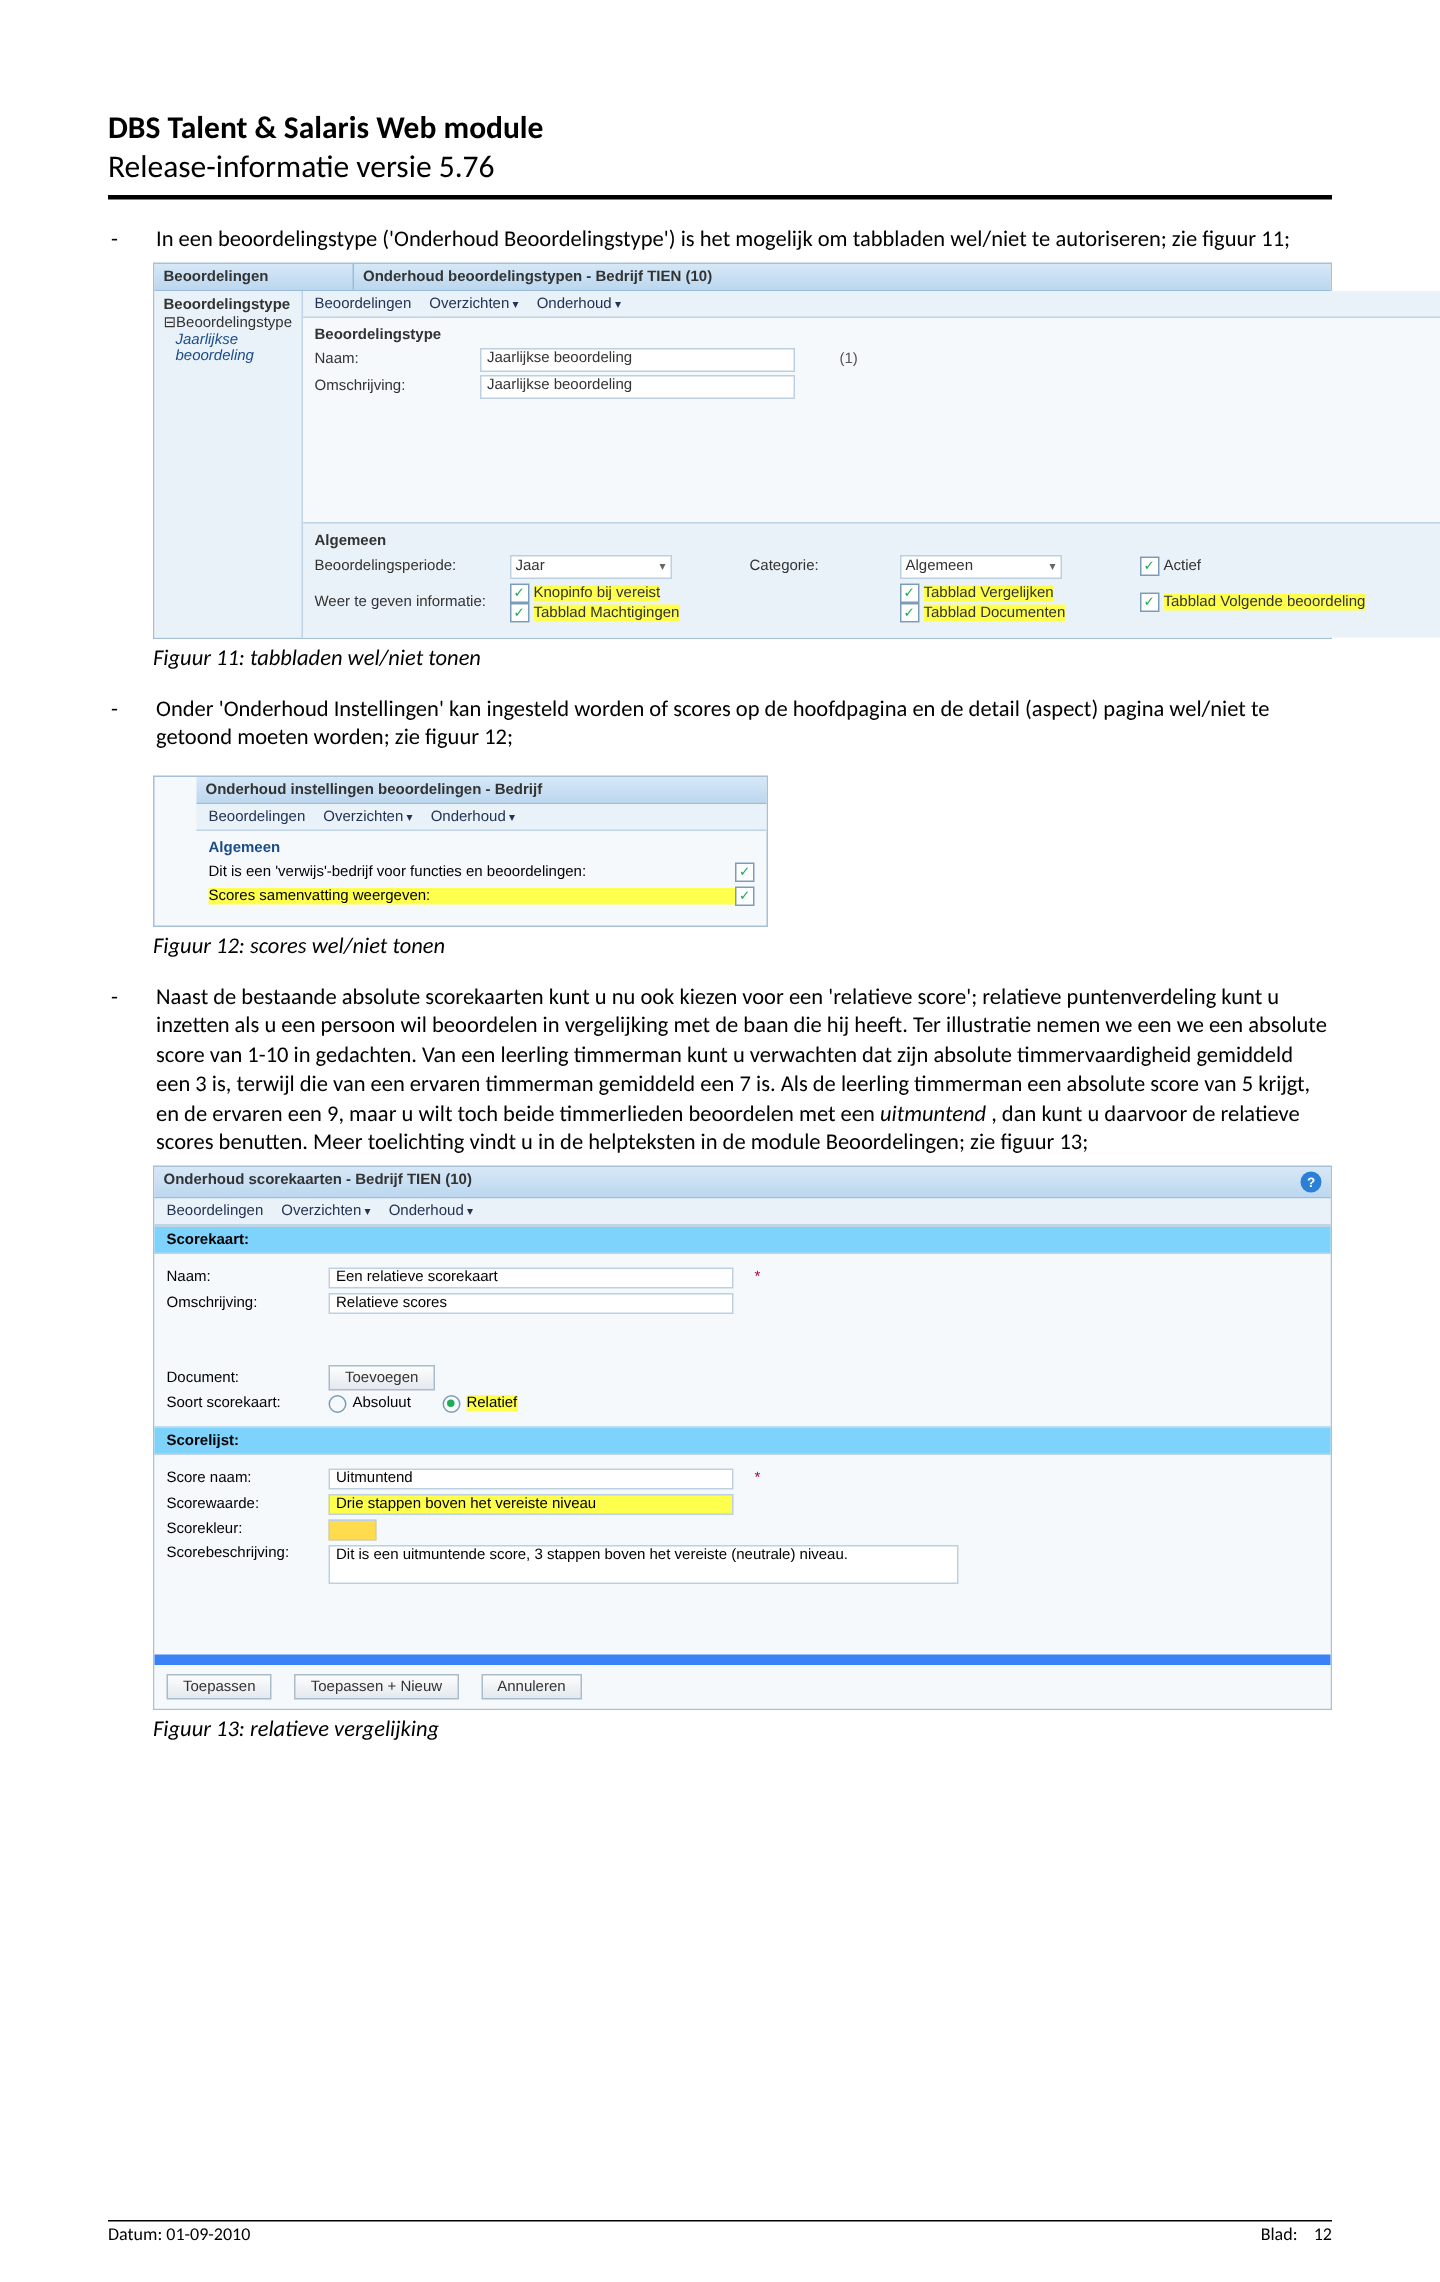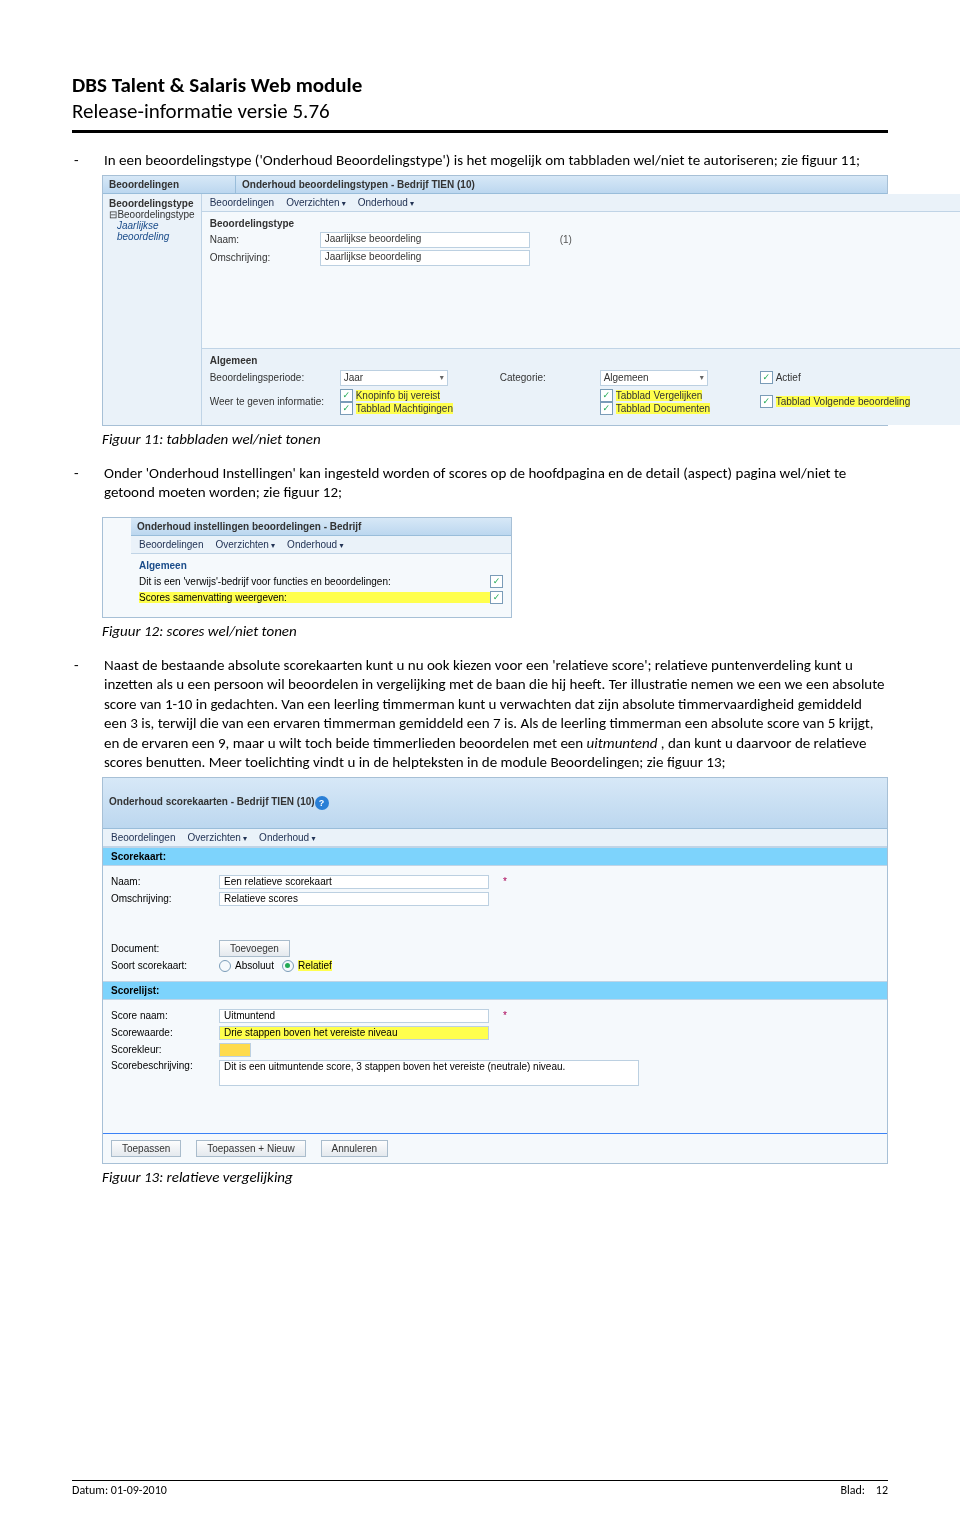--- a/index.html
+++ b/index.html
@@ -193,25 +193,25 @@
   .screenshot3 {
     margin: 4px 0 2px 30px;
     border: 1px solid #a7c0d6;
     font-family: Tahoma, Arial, sans-serif;
     font-size: 10px;
     background: #fff;
   }
   .ss3-title {
     background: linear-gradient(#d7e8f7, #bcd7ef);
     border-bottom: 1px solid #99bdda;
-    padding: 18px 6px;
+    padding: 3px 6px;
     font-weight: bold;
     color: #333;
     display: flex;
-    justify-content: flex-start;
+    justify-content: space-between;
   }
   .ss3-help {
     width: 14px; height: 14px; border-radius: 50%;
     background: #2a7fd6; color: #fff;
     display: inline-flex; align-items: center; justify-content: center;
     font-size: 9px;
   }
   .ss3-section {
     background: #7dd3fc;
     border-top: 1px solid #c0d4e6;
@@ -252,21 +252,21 @@
   }
   .ss3-radio.sel::after {
     content: ""; width: 5px; height: 5px; border-radius: 50%;
     background: #2a5;
   }
   .ss3-colorbox {
     width: 30px; height: 12px; background: #ffdb4d;
     border: 1px solid #bcd0e1; display: inline-block;
   }
   .ss3-btnrow {
-    border-top: 1px solid #3b82f6;
+    border-top: 7px solid #3b82f6;
     padding: 6px 8px;
     background: #f5f9fc;
   }
 
   .footer {
     position: absolute;
     bottom: 24px;
     left: 72px;
     right: 72px;
     border-top: 1px solid #000;
@@ -427,21 +427,21 @@
       <div class="ss3-row">
         <div class="ss3-label">Document:</div>
         <span class="ss3-btn">Toevoegen</span>
       </div>
       <div class="ss3-row">
         <div class="ss3-label">Soort scorekaart:</div>
         <span style="display:inline-flex;align-items:center;gap:4px;">
           <span class="ss3-radio"></span>
           <span>Absoluut</span>
         </span>
-        <span style="display:inline-flex;align-items:center;gap:4px;">
+        <span style="display:inline-flex;align-items:center;gap:4px;margin-left:13px;">
           <span class="ss3-radio sel"></span>
           <span class="ss-hll">Relatief</span>
         </span>
       </div>
     </div>
     <div class="ss3-section">Scorelijst:</div>
     <div class="ss3-body">
       <div class="ss3-row">
         <div class="ss3-label">Score naam:</div>
         <span class="ss3-input">Uitmuntend</span>

